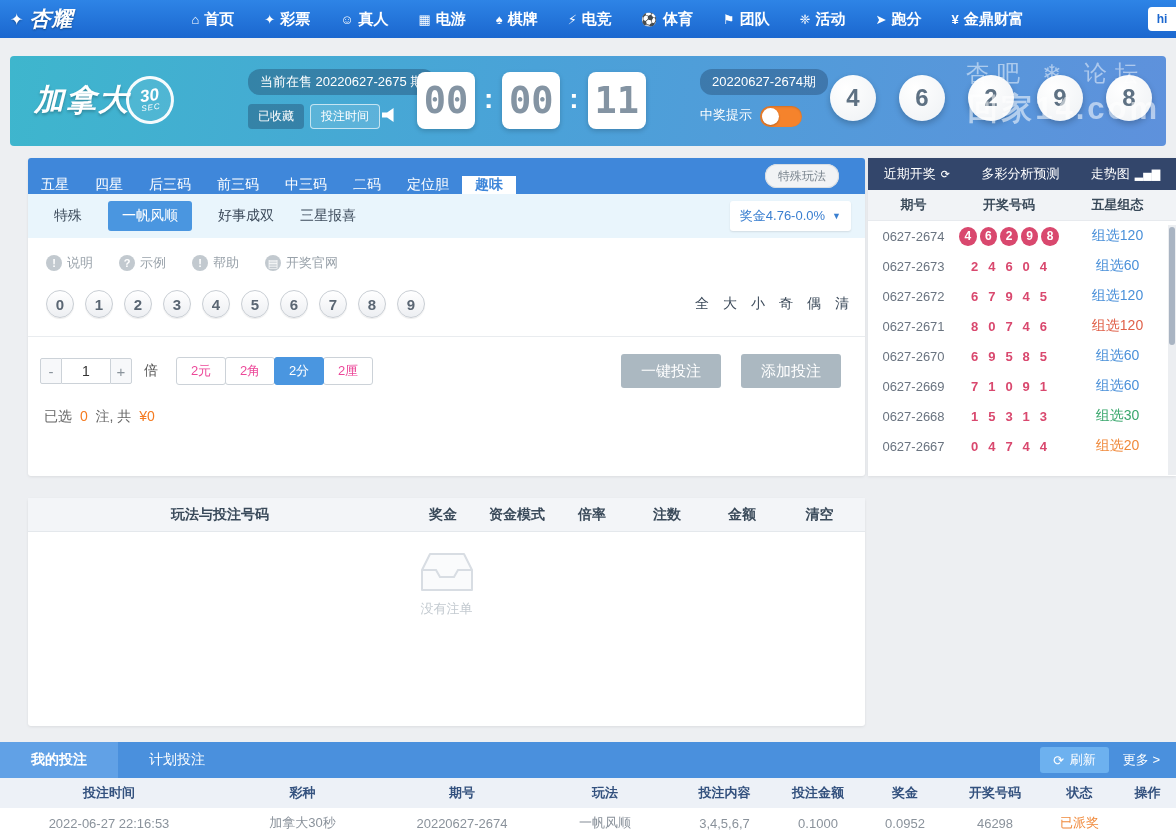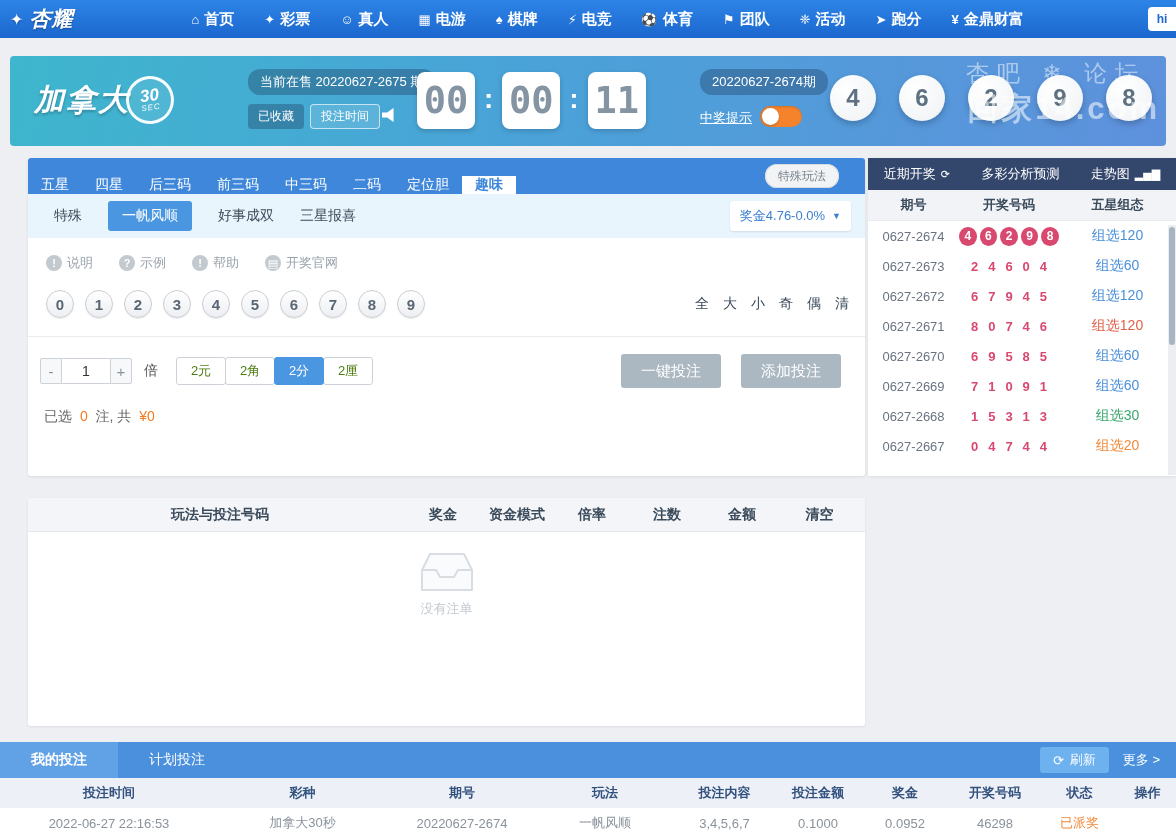--- a/index.html
+++ b/index.html
@@ -57,21 +57,21 @@
     align-items:center; gap:9px; }
   .digit-box { width:58px; height:57px; background:#fff; border-radius:8px;
     box-shadow:0 2px 5px rgba(0,0,0,.18); display:flex; align-items:center;
     justify-content:center; font-size:37px; font-weight:bold; color:#8494a3;
     font-family:"DejaVu Sans Mono","Liberation Mono",monospace; }
   .colon { color:#fff; font-size:28px; font-weight:bold; margin-top:-3px; }
   .result-period { position:absolute; left:690px; top:13px;
     background:rgba(25,55,90,.35); color:#fff; font-size:13px;
     padding:4px 12px; border-radius:12px; }
   .win-tip { position:absolute; left:690px; top:50px; display:flex;
-    align-items:flex-end; gap:8px; color:#fff; font-size:13px;text-decoration:underline; }
+    align-items:flex-start; gap:8px; color:#fff; font-size:13px; }
   .toggle { width:42px; height:21px; border-radius:11px; background:#f5832c;
     position:relative; cursor:pointer; box-shadow:inset 0 1px 2px rgba(0,0,0,.15); }
   .toggle::after { content:""; position:absolute; left:2px; top:2px;
     width:17px; height:17px; border-radius:50%; background:#fff;
     box-shadow:0 1px 2px rgba(0,0,0,.25); }
   .result-balls { position:absolute; left:820px; top:19px; display:flex; gap:23px; }
   .result-ball { width:46px; height:46px; border-radius:50%;
     background:radial-gradient(circle at 35% 30%, #ffffff, #eef1f4);
     box-shadow:0 3px 6px rgba(0,0,0,.22); display:flex; align-items:center;
     justify-content:center; font-size:24px; font-weight:bold; color:#5e7183; }
@@ -125,21 +125,21 @@
     color:#8a939b; font-size:15px; display:flex; align-items:center;
     justify-content:center; cursor:pointer; }
   .step-minus { border-radius:2px 0 0 2px; }
   .step-plus { border-radius:0 2px 2px 0; }
   .multiplier-input { width:48px; height:26px; border:1px solid #ccd2d8;
     border-left:none; border-right:none; text-align:center; font-size:14px;
     color:#333; outline:none; }
   .bei-label { margin:0 18px 0 12px; font-size:14px; color:#555; }
   .unit-btns { display:flex; }
   .unit-btn { width:50px; height:28px; border:1px solid #ccd2d8; background:#fff;
-    border-radius:3px; color:#4d7c0f; font-size:13px; margin-right:-1px;
+    border-radius:3px; color:#ec4899; font-size:13px; margin-right:-1px;
     cursor:pointer; display:flex; align-items:center; justify-content:center; }
   .unit-btn.active { background:#4a96e0; border-color:#4a96e0; color:#fff;
     z-index:1; }
   .one-key-btn { margin-left:auto; width:100px; height:34px; background:#abb8c1;
     color:#fff; font-size:15px; border-radius:3px; display:flex;
     align-items:center; justify-content:center; cursor:pointer; }
   .add-btn { margin-left:20px; width:100px; height:34px; background:#abb8c1;
     color:#fff; font-size:15px; border-radius:3px; display:flex;
     align-items:center; justify-content:center; cursor:pointer; }
   .selected-row { padding:20px 0 0 14px; font-size:14px; color:#666; }

